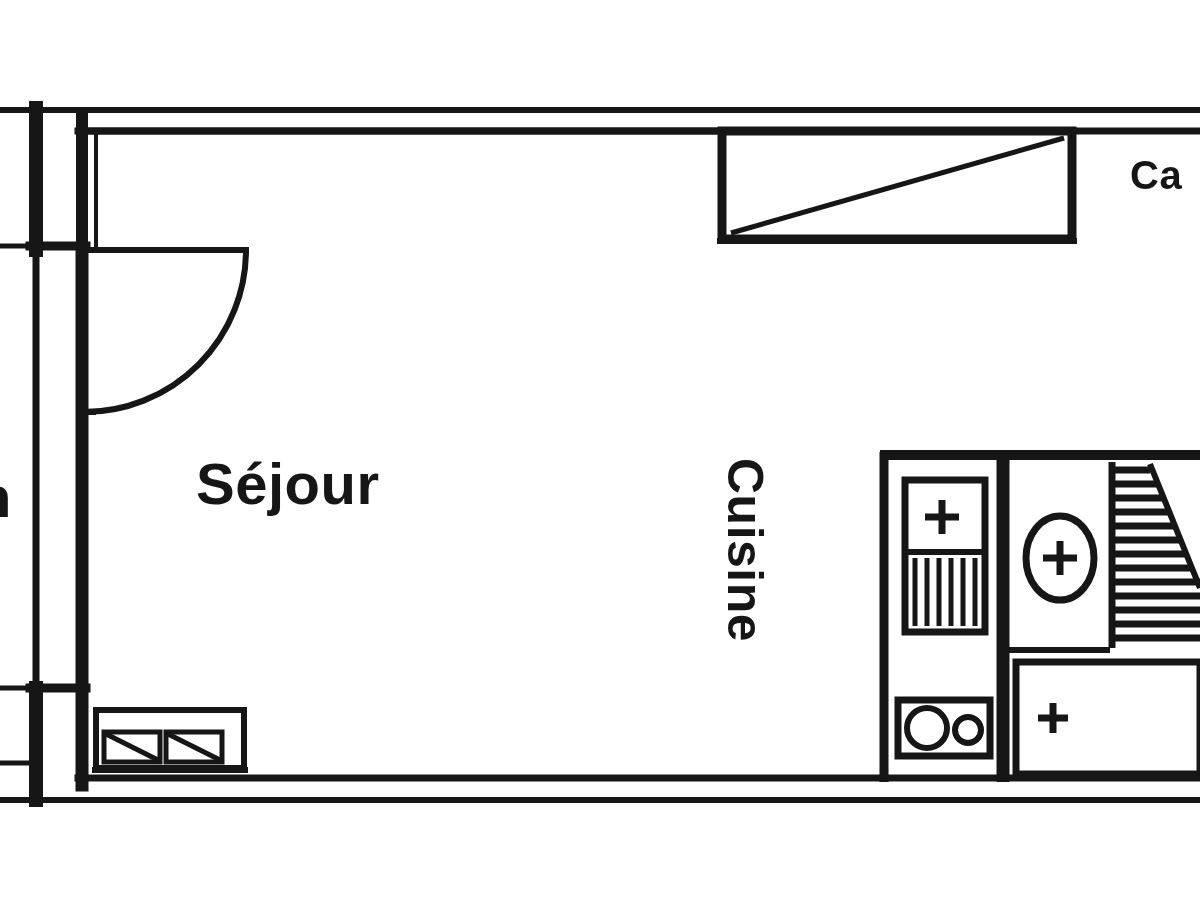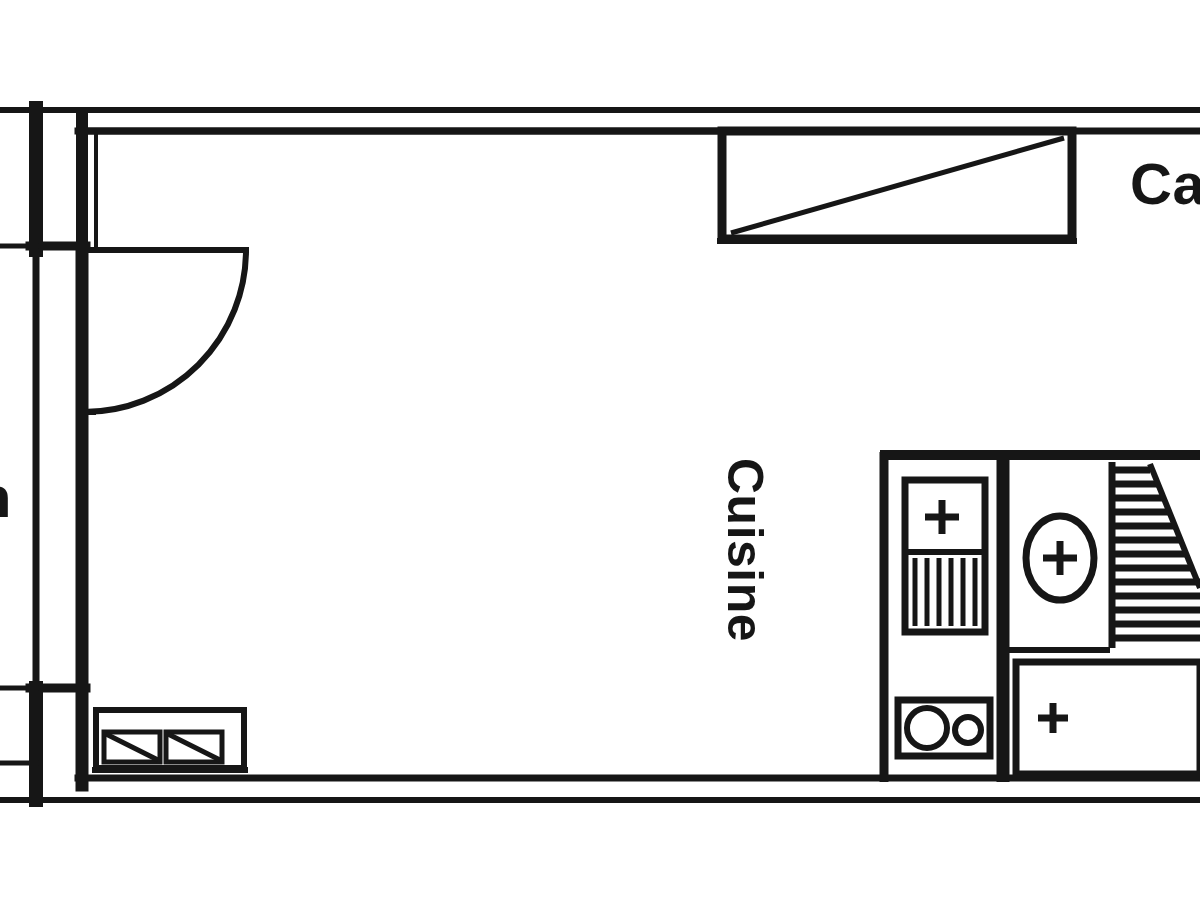--- a/index.html
+++ b/index.html
@@ -48,21 +48,21 @@
     top: 458px;
     font-size: 50px;
     line-height: 1;
     transform: rotate(90deg);
     transform-origin: left top;
     
   }
   #label-cave {
     left: 1130px;
     top: 155px;
-    font-size: 58px;
+    font-size: 40px;
     line-height: 1;
     overflow: hidden;
     max-width: 70px;
   }
   #label-entree {
     left: -24px;
     top: 468px;
     font-size: 58px;
     line-height: 1;
     overflow: hidden;
@@ -189,20 +189,21 @@
         <line x1="1112" y1="596" x2="1200" y2="596"></line>
         <line x1="1112" y1="610" x2="1200" y2="610"></line>
         <line x1="1112" y1="624" x2="1200" y2="624"></line>
         <line x1="1112" y1="638" x2="1200" y2="638"></line>
       </g>
       <path d="M 1150 464 L 1200 588" fill="none" stroke="#161616" stroke-width="6"></path>
     </g>
 
   </svg>
 
+  <div class="room-label" id="label-sejour">Séjour</div>
 
   <div class="room-label" id="label-cuisine">Cuisine</div>
 
   <div class="room-label" id="label-cave">Ca</div>
 
   <div class="room-label" id="label-entree">n</div>
 
 </div>
 
 </body></html>

